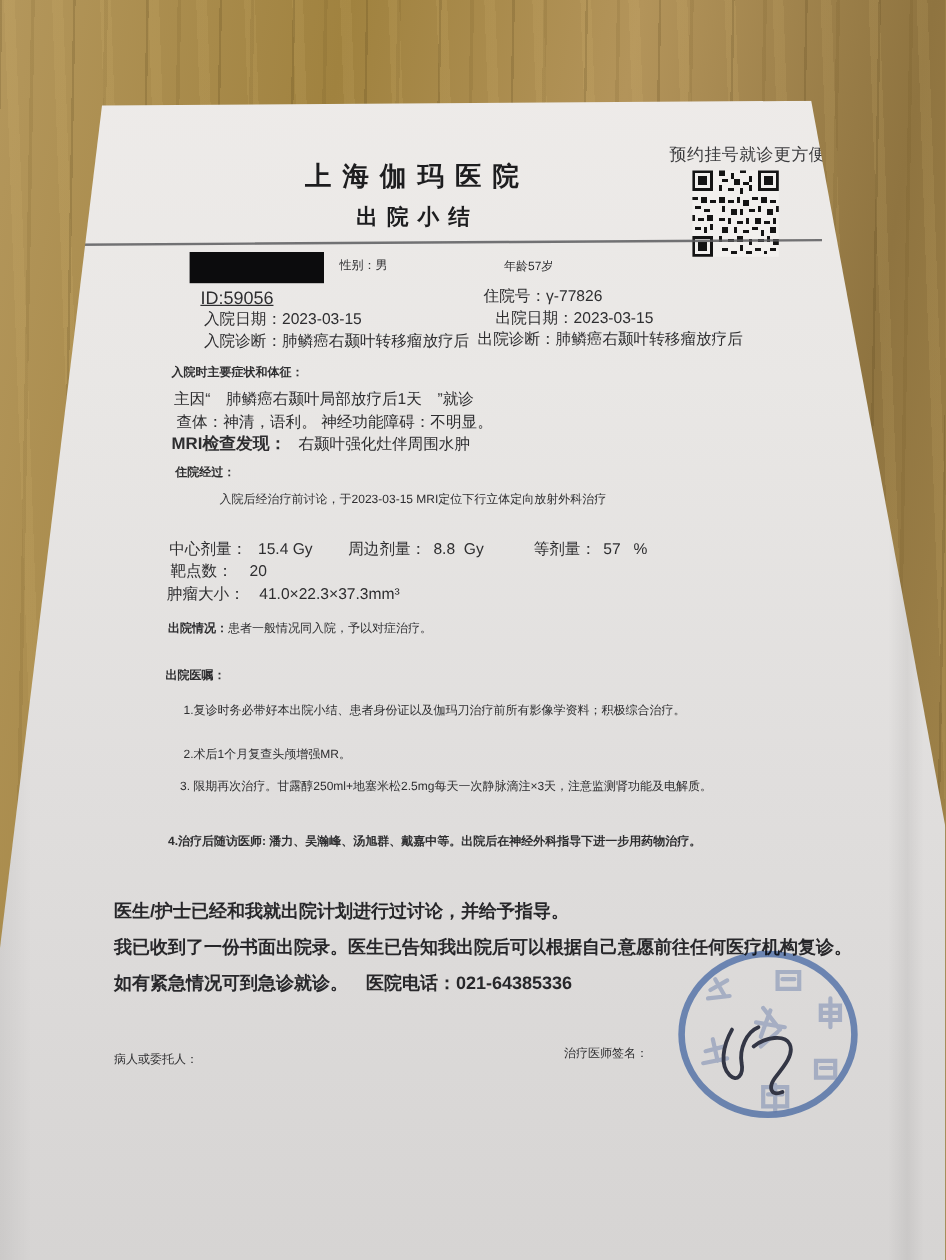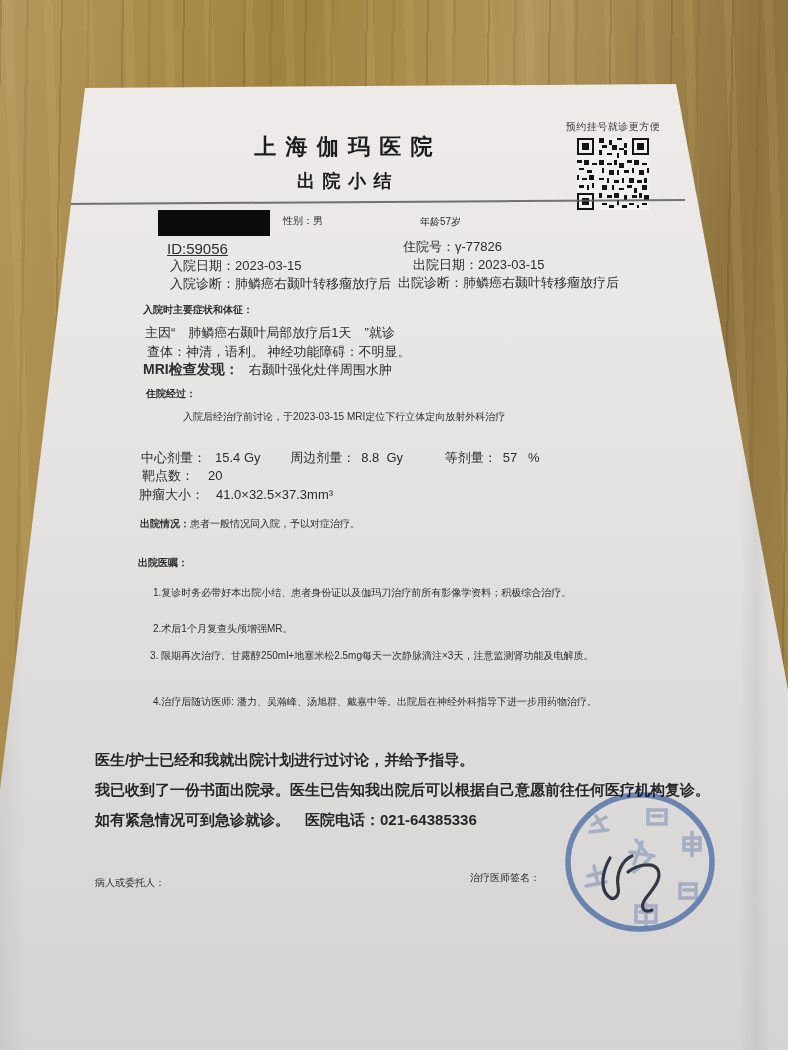--- a/index.html
+++ b/index.html
@@ -30,21 +30,21 @@
   .abs{position:absolute;}
   .b{font-weight:700;}
   .fs13{font-size:13px;}
   .fs14{font-size:10px;}
 
   .title-block{left:208px;top:132px;width:280px;text-align:center;color:#1d1d1f;}
   .hospital{font-size:22px;font-weight:700;letter-spacing:.42em;white-space:nowrap;}
   .doctitle{font-size:18px;font-weight:700;letter-spacing:.42em;margin-top:7px;white-space:nowrap;}
 
   .qr-wrap{left:558px;top:120px;width:110px;text-align:center;}
-  .qr-caption{font-size:10px;color:#3a3a3c;letter-spacing:.5px;white-space:nowrap;}
+  .qr-caption{font-size:14px;color:#3a3a3c;letter-spacing:.5px;white-space:nowrap;}
   .qr{margin-top:4px;}
 
   .divider{left:63px;top:201px;width:622px;height:1.6px;background:#5c5c5e;transform:rotate(-.35deg);opacity:.85;}
 
   .redact{left:158px;top:210px;width:112px;height:26px;background:#0c0c0d;}
 
   .kv{white-space:nowrap;}
   .small-id{font-size:15px;text-decoration:underline;}
 
   .wrapped{line-height:22px;}
@@ -108,29 +108,29 @@
     <div class="abs fs13" style="left:143px;top:361px;"><span class="b" style="font-size:14px;">MRI检查发现：</span><span style="margin-left:10px;">右颞叶强化灶伴周围水肿</span></div>
 
     <div class="abs b fs14" style="left:146px;top:387px;">住院经过：</div>
     <div class="abs fs14 wrapped" style="left:137px;top:406px;width:552px;text-indent:4.6em;">入院后经治疗前讨论，于2023-03-15 MRI定位下行立体定向放射外科治疗</div>
     <div class="abs fs13 kv" style="left:141px;top:449px;">
       <span>中心剂量：</span><span style="margin-left:9px;">15.4 Gy</span>
       <span style="margin-left:26px;">周边剂量：</span><span style="margin-left:6px;white-space:pre;">8.8  Gy</span>
       <span style="margin-left:38px;">等剂量：</span><span style="margin-left:6px;white-space:pre;">57   %</span>
     </div>
     <div class="abs fs13 kv" style="left:142px;top:467px;"><span>靶点数：</span><span style="margin-left:14px;">20</span></div>
-    <div class="abs fs13 kv" style="left:139px;top:486px;"><span>肿瘤大小：</span><span style="margin-left:12px;">41.0×32.5×37.3mm³</span></div>
+    <div class="abs fs13 kv" style="left:139px;top:486px;"><span>肿瘤大小：</span><span style="margin-left:12px;">41.0×22.3×37.3mm³</span></div>
 
     <div class="abs fs14" style="left:140px;top:517px;"><span class="b">出院情况：</span><span>患者一般情况同入院，予以对症治疗。</span></div>
 
     <div class="abs b fs14" style="left:138px;top:556px;">出院医嘱：</div>
     <div class="abs fs14 wrapped" style="left:133px;top:577px;width:552px;text-indent:2em;line-height:31px;">1.复诊时务必带好本出院小结、患者身份证以及伽玛刀治疗前所有影像学资料；积极综合治疗。</div>
     <div class="abs fs14" style="left:133px;top:622px;text-indent:2em;">2.术后1个月复查头颅增强MR。</div>
     <div class="abs fs14 wrapped" style="left:130px;top:645px;width:556px;text-indent:2em;line-height:22.5px;">3. 限期再次治疗。甘露醇250ml+地塞米松2.5mg每天一次静脉滴注×3天，注意监测肾功能及电解质。</div>
-    <div class="abs fs14 wrapped" style="left:133px;top:691px;width:556px;text-indent:2em;line-height:22.5px;">4.治疗后随访医师: 潘力、吴瀚峰、汤旭群、戴嘉中等。出院后在神经外科指导下进一步用药物治疗。</div>
+    <div class="abs fs14 wrapped" style="left:120px;top:691px;width:556px;text-indent:2em;line-height:22.5px;font-weight:bold;">4.治疗后随访医师: 潘力、吴瀚峰、汤旭群、戴嘉中等。出院后在神经外科指导下进一步用药物治疗。</div>
 
     <div class="abs underline-block" style="left:95px;top:745px;width:622px;">
       <p>医生/护士已经和我就出院计划进行过讨论，并给予指导。</p>
       <p><span>我已收到了一份书面出院录。医生已告知我出院后可以根据自己意愿前往任何医疗机构复诊。如有紧急情况可到急诊就诊。</span><span>　医院电话：</span><span>021-64385336</span></p>
     </div>
 
     <div class="abs fs14" style="left:95px;top:876px;">病人或委托人：</div>
     <div class="abs fs14" style="left:470px;top:871px;">治疗医师签名：</div>
 
     <svg class="abs stamp" style="left:552px;top:780px;" width="180" height="168" viewBox="0 0 180 168">

